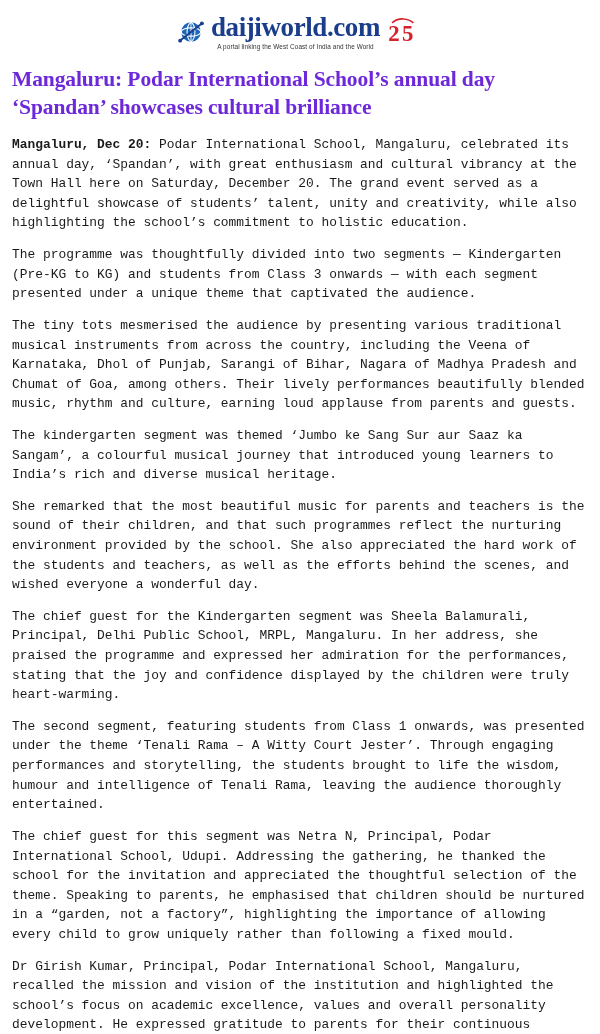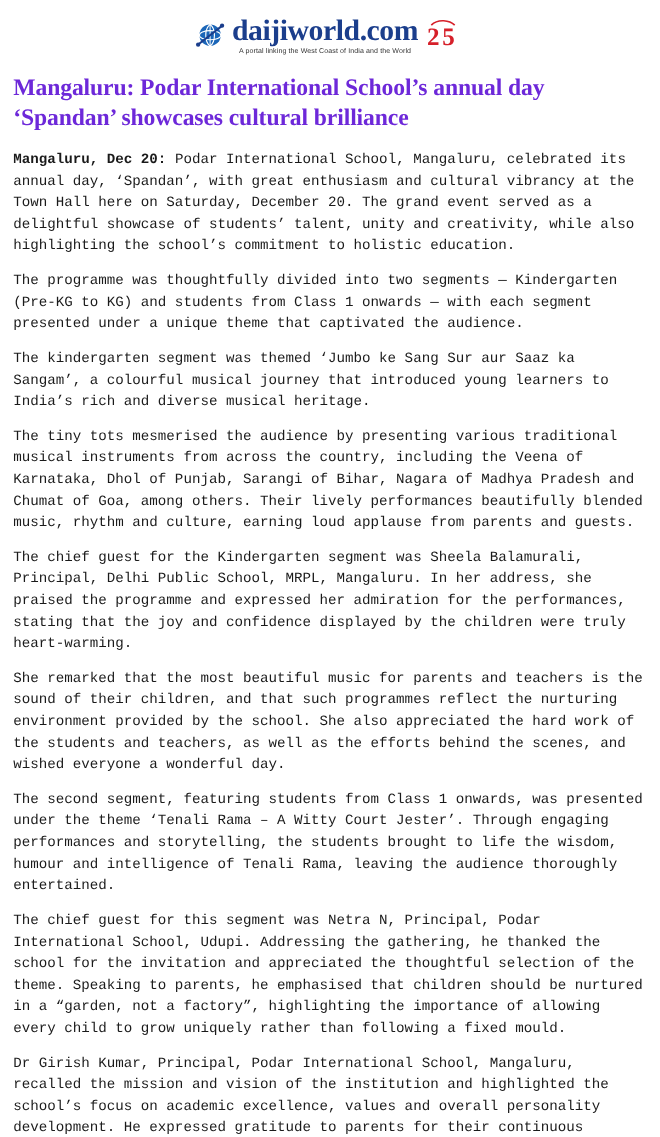--- a/index.html
+++ b/index.html
@@ -126,24 +126,24 @@
         <text x="21" y="34" font-family="Liberation Serif, serif" font-size="30" font-weight="bold" fill="#d6202a">5</text>
         <path d="M8 10 C16 2 30 4 36 10" fill="none" stroke="#d6202a" stroke-width="2"></path>
       </svg>
     </span>
   </div>
 
   <h1 class="headline">Mangaluru: Podar International School’s annual day ‘Spandan’ showcases cultural brilliance</h1>
 
   <div class="article">
     <p class="lead"><span class="dateline">Mangaluru, Dec 20:</span> <span>Podar International School, Mangaluru, celebrated its annual day, ‘Spandan’, with great enthusiasm and cultural vibrancy at the Town Hall here on Saturday, December 20. The grand event served as a delightful showcase of students’ talent, unity and creativity, while also highlighting the school’s commitment to holistic education.</span></p>
-    <p>The programme was thoughtfully divided into two segments — Kindergarten (Pre-KG to KG) and students from Class 1 onwards — with each segment presented under a unique theme that captivated the audience.</p>
+    <p>The programme was thoughtfully divided into two segments — Kindergarten (Pre-KG to KG) and students from Class 3 onwards — with each segment presented under a unique theme that captivated the audience.</p>
+    <p>The tiny tots mesmerised the audience by presenting various traditional musical instruments from across the country, including the Veena of Karnataka, Dhol of Punjab, Sarangi of Bihar, Nagara of Madhya Pradesh and Chumat of Goa, among others. Their lively performances beautifully blended music, rhythm and culture, earning loud applause from parents and guests.</p>
     <p>The kindergarten segment was themed ‘Jumbo ke Sang Sur aur Saaz ka Sangam’, a colourful musical journey that introduced young learners to India’s rich and diverse musical heritage.</p>
-    <p>The tiny tots mesmerised the audience by presenting various traditional musical instruments from across the country, including the Veena of Karnataka, Dhol of Punjab, Sarangi of Bihar, Nagara of Madhya Pradesh and Chumat of Goa, among others. Their lively performances beautifully blended music, rhythm and culture, earning loud applause from parents and guests.</p>
+    <p>She remarked that the most beautiful music for parents and teachers is the sound of their children, and that such programmes reflect the nurturing environment provided by the school. She also appreciated the hard work of the students and teachers, as well as the efforts behind the scenes, and wished everyone a wonderful day.</p>
     <p>The chief guest for the Kindergarten segment was Sheela Balamurali, Principal, Delhi Public School, MRPL, Mangaluru. In her address, she praised the programme and expressed her admiration for the performances, stating that the joy and confidence displayed by the children were truly heart-warming.</p>
-    <p>She remarked that the most beautiful music for parents and teachers is the sound of their children, and that such programmes reflect the nurturing environment provided by the school. She also appreciated the hard work of the students and teachers, as well as the efforts behind the scenes, and wished everyone a wonderful day.</p>
     <p>The second segment, featuring students from Class 1 onwards, was presented under the theme ‘Tenali Rama – A Witty Court Jester’. Through engaging performances and storytelling, the students brought to life the wisdom, humour and intelligence of Tenali Rama, leaving the audience thoroughly entertained.</p>
     <p>The chief guest for this segment was Netra N, Principal, Podar International School, Udupi. Addressing the gathering, he thanked the school for the invitation and appreciated the thoughtful selection of the theme. Speaking to parents, he emphasised that children should be nurtured in a “garden, not a factory”, highlighting the importance of allowing every child to grow uniquely rather than following a fixed mould.</p>
     <p>Dr Girish Kumar, Principal, Podar International School, Mangaluru, recalled the mission and vision of the institution and highlighted the school’s focus on academic excellence, values and overall personality development. He expressed gratitude to parents for their continuous support and trust, appreciated the dedication of teachers and staff, and congratulated the students for their impressive performances.</p>
     <p>The Annual Day celebration concluded on a joyful note, reflecting the collective effort, talent and</p>
   </div>
 
 </div>
 
 </body></html>

